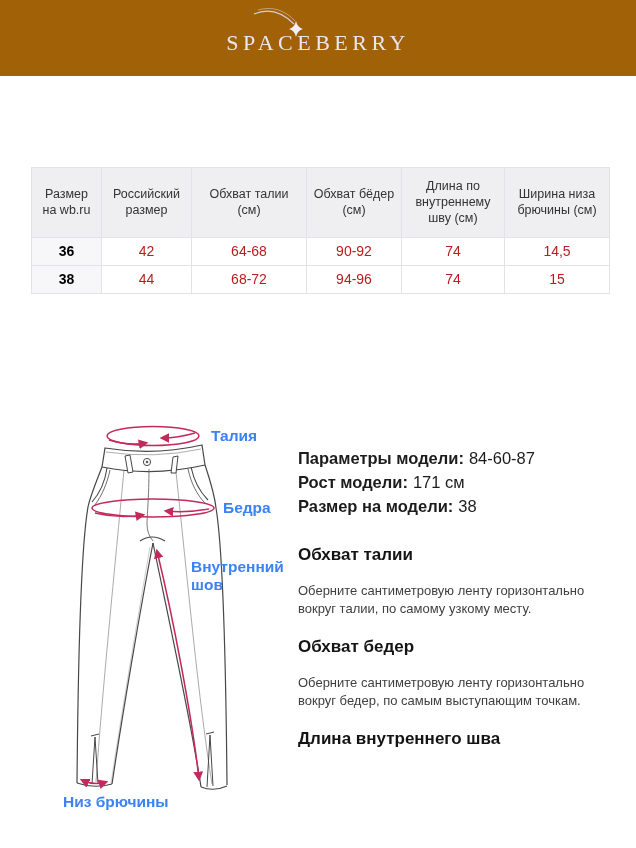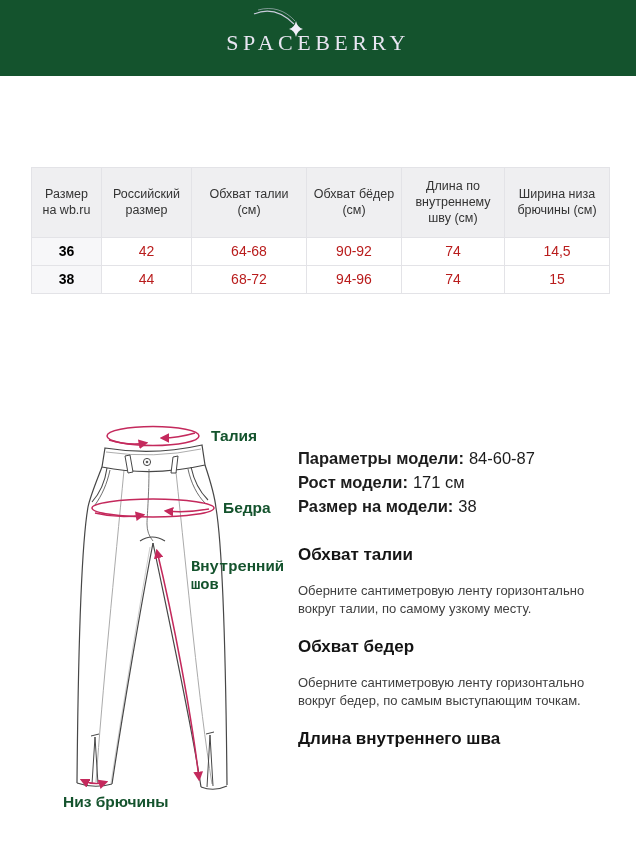--- a/index.html
+++ b/index.html
@@ -13,21 +13,21 @@
     margin: 0 auto;
     background: #ffffff;
     overflow: hidden;
   }
 
   
   .brand-band {
     position: absolute;
     left: 0; top: 0;
     width: 636px; height: 76px;
-    background: #14532d;
+    background: #a16207;
     display: flex;
     align-items: center;
     justify-content: center;
   }
   .brand-logo {
     font-family: "Liberation Serif", "DejaVu Serif", serif;
     font-size: 22px;
     letter-spacing: 4.5px;
     color: #e9e6f2;
     margin-top: 10px;
@@ -76,21 +76,21 @@
   
   .figure {
     position: absolute;
     left: 45px; top: 415px;
     width: 235px; height: 430px;
   }
   .fig-label {
     position: absolute;
     font-size: 15.5px;
     font-weight: 700;
-    color: #14532d;
+    color: #3b82f6;
     line-height: 18px;
     white-space: nowrap;
   }
   .fig-label.wrap { white-space: normal; }
 
   
   .info-col {
     position: absolute;
     left: 298px; top: 446px;
     width: 326px;
@@ -219,21 +219,21 @@
       <ellipse cx="108" cy="93" rx="61" ry="9" fill="none" stroke="#c4295c" stroke-width="1.5"></ellipse>
       <path d="M 50,98 Q 74,104 98,100" fill="none" stroke="#c4295c" stroke-width="1.5" marker-end="url(#ah)"></path>
       <path d="M 164,94 Q 141,98 121,96" fill="none" stroke="#c4295c" stroke-width="1.5" marker-end="url(#ah)"></path>
 
       <path d="M 112,136 C 128,202 147,302 154,364" fill="none" stroke="#c4295c" stroke-width="1.5" marker-start="url(#ah)" marker-end="url(#ah)"></path>
       <path d="M 37,365 Q 49,371 61,367" fill="none" stroke="#c4295c" stroke-width="1.5" marker-start="url(#ah)" marker-end="url(#ah)"></path>
     </svg>
 
     <div class="fig-label" style="left:166px; top:12px;">Талия</div>
     <div class="fig-label" style="left:178px; top:84px;">Бедра</div>
-    <div class="fig-label wrap" style="left:146px; top:143px; width:100px;font-family:Liberation Mono, monospace;">Внутренний шов</div>
+    <div class="fig-label wrap" style="left:146px; top:143px; width:100px;">Внутренний шов</div>
     <div class="fig-label" style="left:18px; top:378px;">Низ брючины</div>
   </div>
 
   <div class="info-col">
 
     <div class="mi-line">
       <span class="mi-label">Параметры модели:</span><span class="mi-value">84-60-87</span>
     </div>
     <div class="mi-line">
       <span class="mi-label">Рост модели:</span><span class="mi-value">171 см</span>

